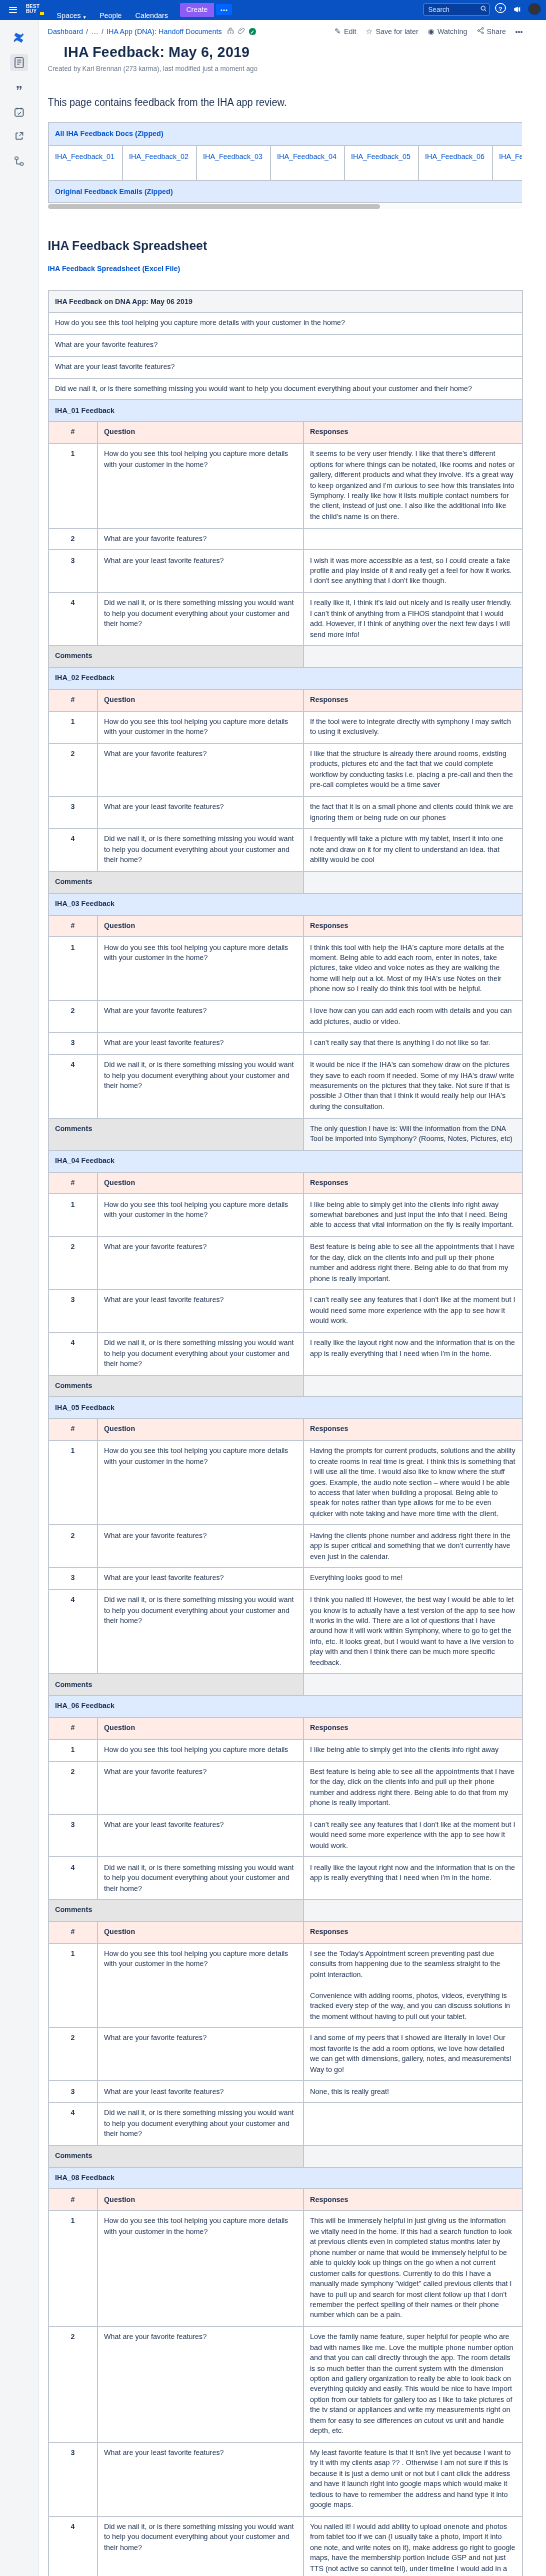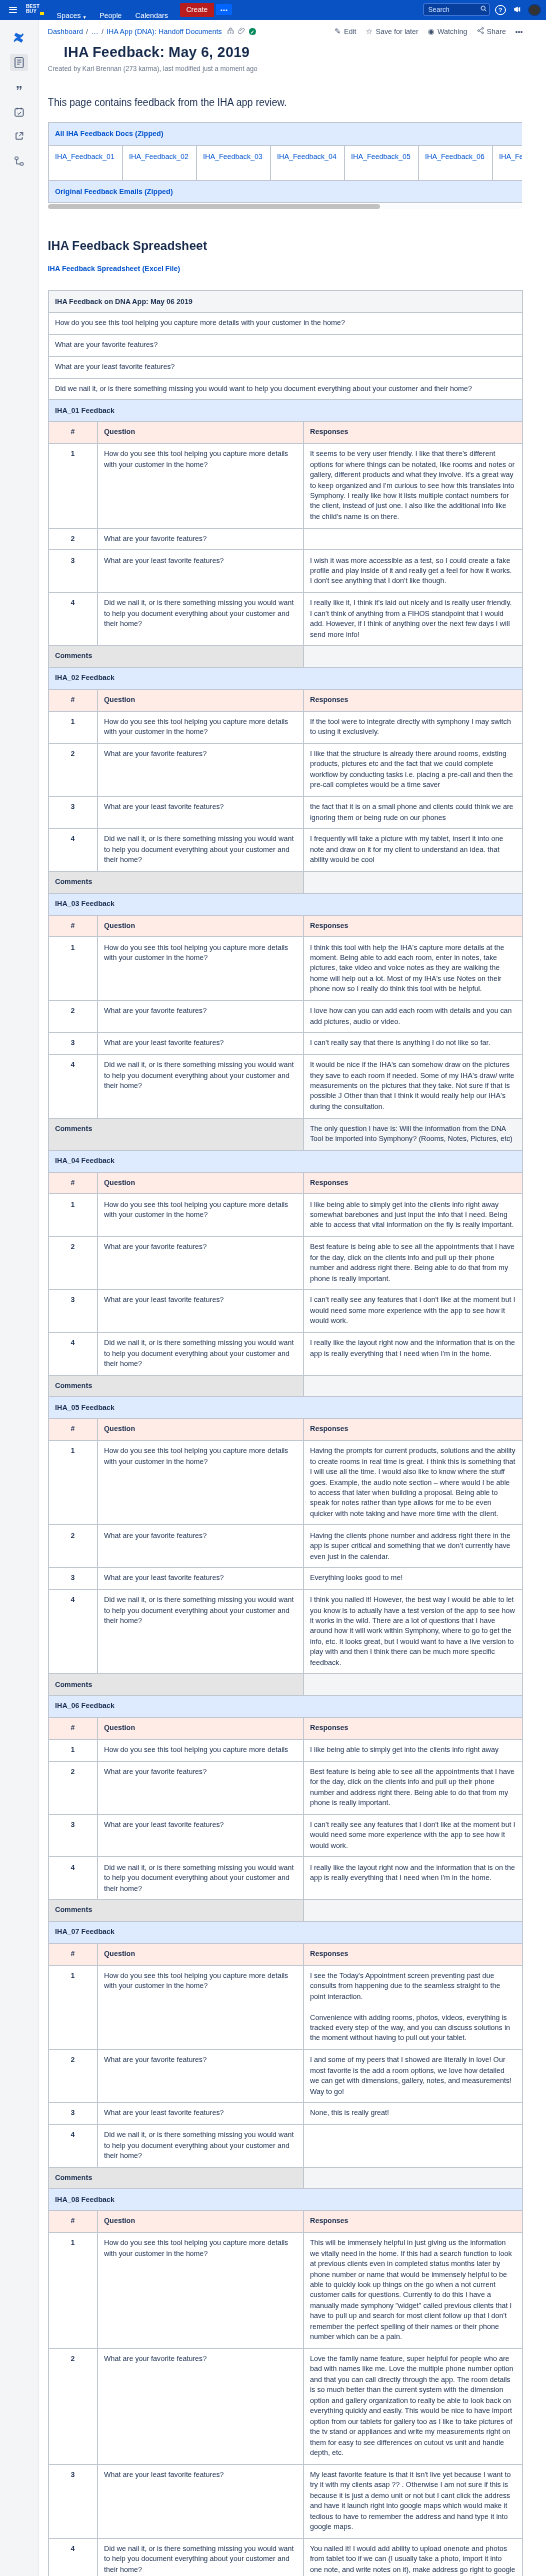--- a/index.html
+++ b/index.html
@@ -8,23 +8,23 @@
 
   
   .nav { height:19.6px; background:#0952c4; display:flex; align-items:center; padding:0 5.2px; color:#fff; position:relative; }
   .nav-left { display:flex; align-items:center; gap:2.1px; }
   .hamburger { width:15.5px; height:13.4px; display:flex; flex-direction:column; justify-content:center; gap:1.5px; padding:0 3.6px; cursor:pointer; }
   .hamburger i { display:block; height:1px; background:#fff; border-radius:0.5px; }
   .bb-logo { display:flex; flex-direction:column; line-height:4.6px; font-weight:bold; font-size:4.9px; letter-spacing:0.2px; margin:0 5.2px 0 3.1px; position:relative; padding-right:4.1px; }
   .bb-tag { position:absolute; right:0; bottom:-0.5px; width:3.6px; height:3.1px; background:#ffe000; }
   .nav-item { padding:0 5.7px; height:19.6px; display:flex; align-items:flex-end; font-size:7.2px; color:#fff; text-decoration:none; cursor:pointer; white-space:nowrap; }
   .nav-item .chev { font-size:5.2px; margin-left:2.6px; }
-  .create-btn { background:#b91c1c; border-radius:1.5px 0 0 1.5px; padding:2.6px 6.2px; font-size:7.2px; margin-left:4.1px; cursor:pointer; }
+  .create-btn { background:#8b5cf6; border-radius:1.5px 0 0 1.5px; padding:2.6px 6.2px; font-size:7.2px; margin-left:4.1px; cursor:pointer; }
   .create-more { background:#0065ff; border-radius:0 1.5px 1.5px 0; padding:2.6px 4.1px; margin-left:0.5px; font-size:5.7px; letter-spacing:0.5px; cursor:pointer; }
-  .nav-right { margin-left:auto; display:flex; align-items:center; gap:5.2px; }
+  .nav-right { margin-left:auto; display:flex; gap:5.2px; }
   .search-box { background:#063f9e; border:0.5px solid #3c74d6; border-radius:2.1px; height:13.4px; width:67px; display:flex; align-items:center; padding:0 3.1px 0 4.1px; }
   .search-box input { background:transparent; border:none; outline:none; color:#fff; font-size:6.7px; width:52px; font-family:"Liberation Sans",sans-serif; }
   .search-box input::placeholder { color:#cfe0ff; opacity:1; }
   .icon-btn { width:12.4px; height:12.4px; border-radius:50%; display:flex; align-items:center; justify-content:center; cursor:pointer; }
   .q-circle { border:1px solid #fff; font-size:6.2px; font-weight:bold; width:10.3px; height:10.3px; }
   .avatar-sm { width:12.4px; height:12.4px; border-radius:50%; background:#333; border:1px solid #0a3d8f; }
 
   
   .shell { display:flex; }
   .sidebar { width:39px; background:#f4f5f7; min-height:2943px; flex-shrink:0; display:flex; flex-direction:column; align-items:center; padding-top:9.3px; position:relative; border-right:0.5px solid #ebecf0; }
@@ -477,23 +477,20 @@
             <td class="num" data-interactable="false">4</td>
             <td data-interactable="false">Did we nail it, or is there something missing you would want to help you document everything about your customer and their home?</td>
             <td class="resp" data-interactable="false">I really like the layout right now and the information that is on the app is really everything that I need when I'm in the home.</td>
           </tr>
       <tr>
             <td class="cmt-l" colspan="2" data-interactable="false">Comments</td>
             <td class="cmt-r resp" data-interactable="false"></td>
           </tr>
 
       <tr>
-            <td class="sec" colspan="3" data-interactable="false">IHA_07 Feedback</td>
-          </tr>
-      <tr>
         <td class="ch num" data-interactable="false">#</td>
         <td class="ch" data-interactable="false">Question</td>
         <td class="ch" data-interactable="false">Responses</td>
       </tr>
       <tr>
             <td class="num" data-interactable="false">1</td>
             <td data-interactable="false">How do you see this tool helping you capture more details with your customer in the home?</td>
             <td class="resp" data-interactable="false">I see the Today's Appointment screen preventing past due consults from happening due to the seamless straight to the point interaction.
 
 Convenience with adding rooms, photos, videos, everything is tracked every step of the way, and you can discuss solutions in the moment without having to pull out your tablet.</td>

